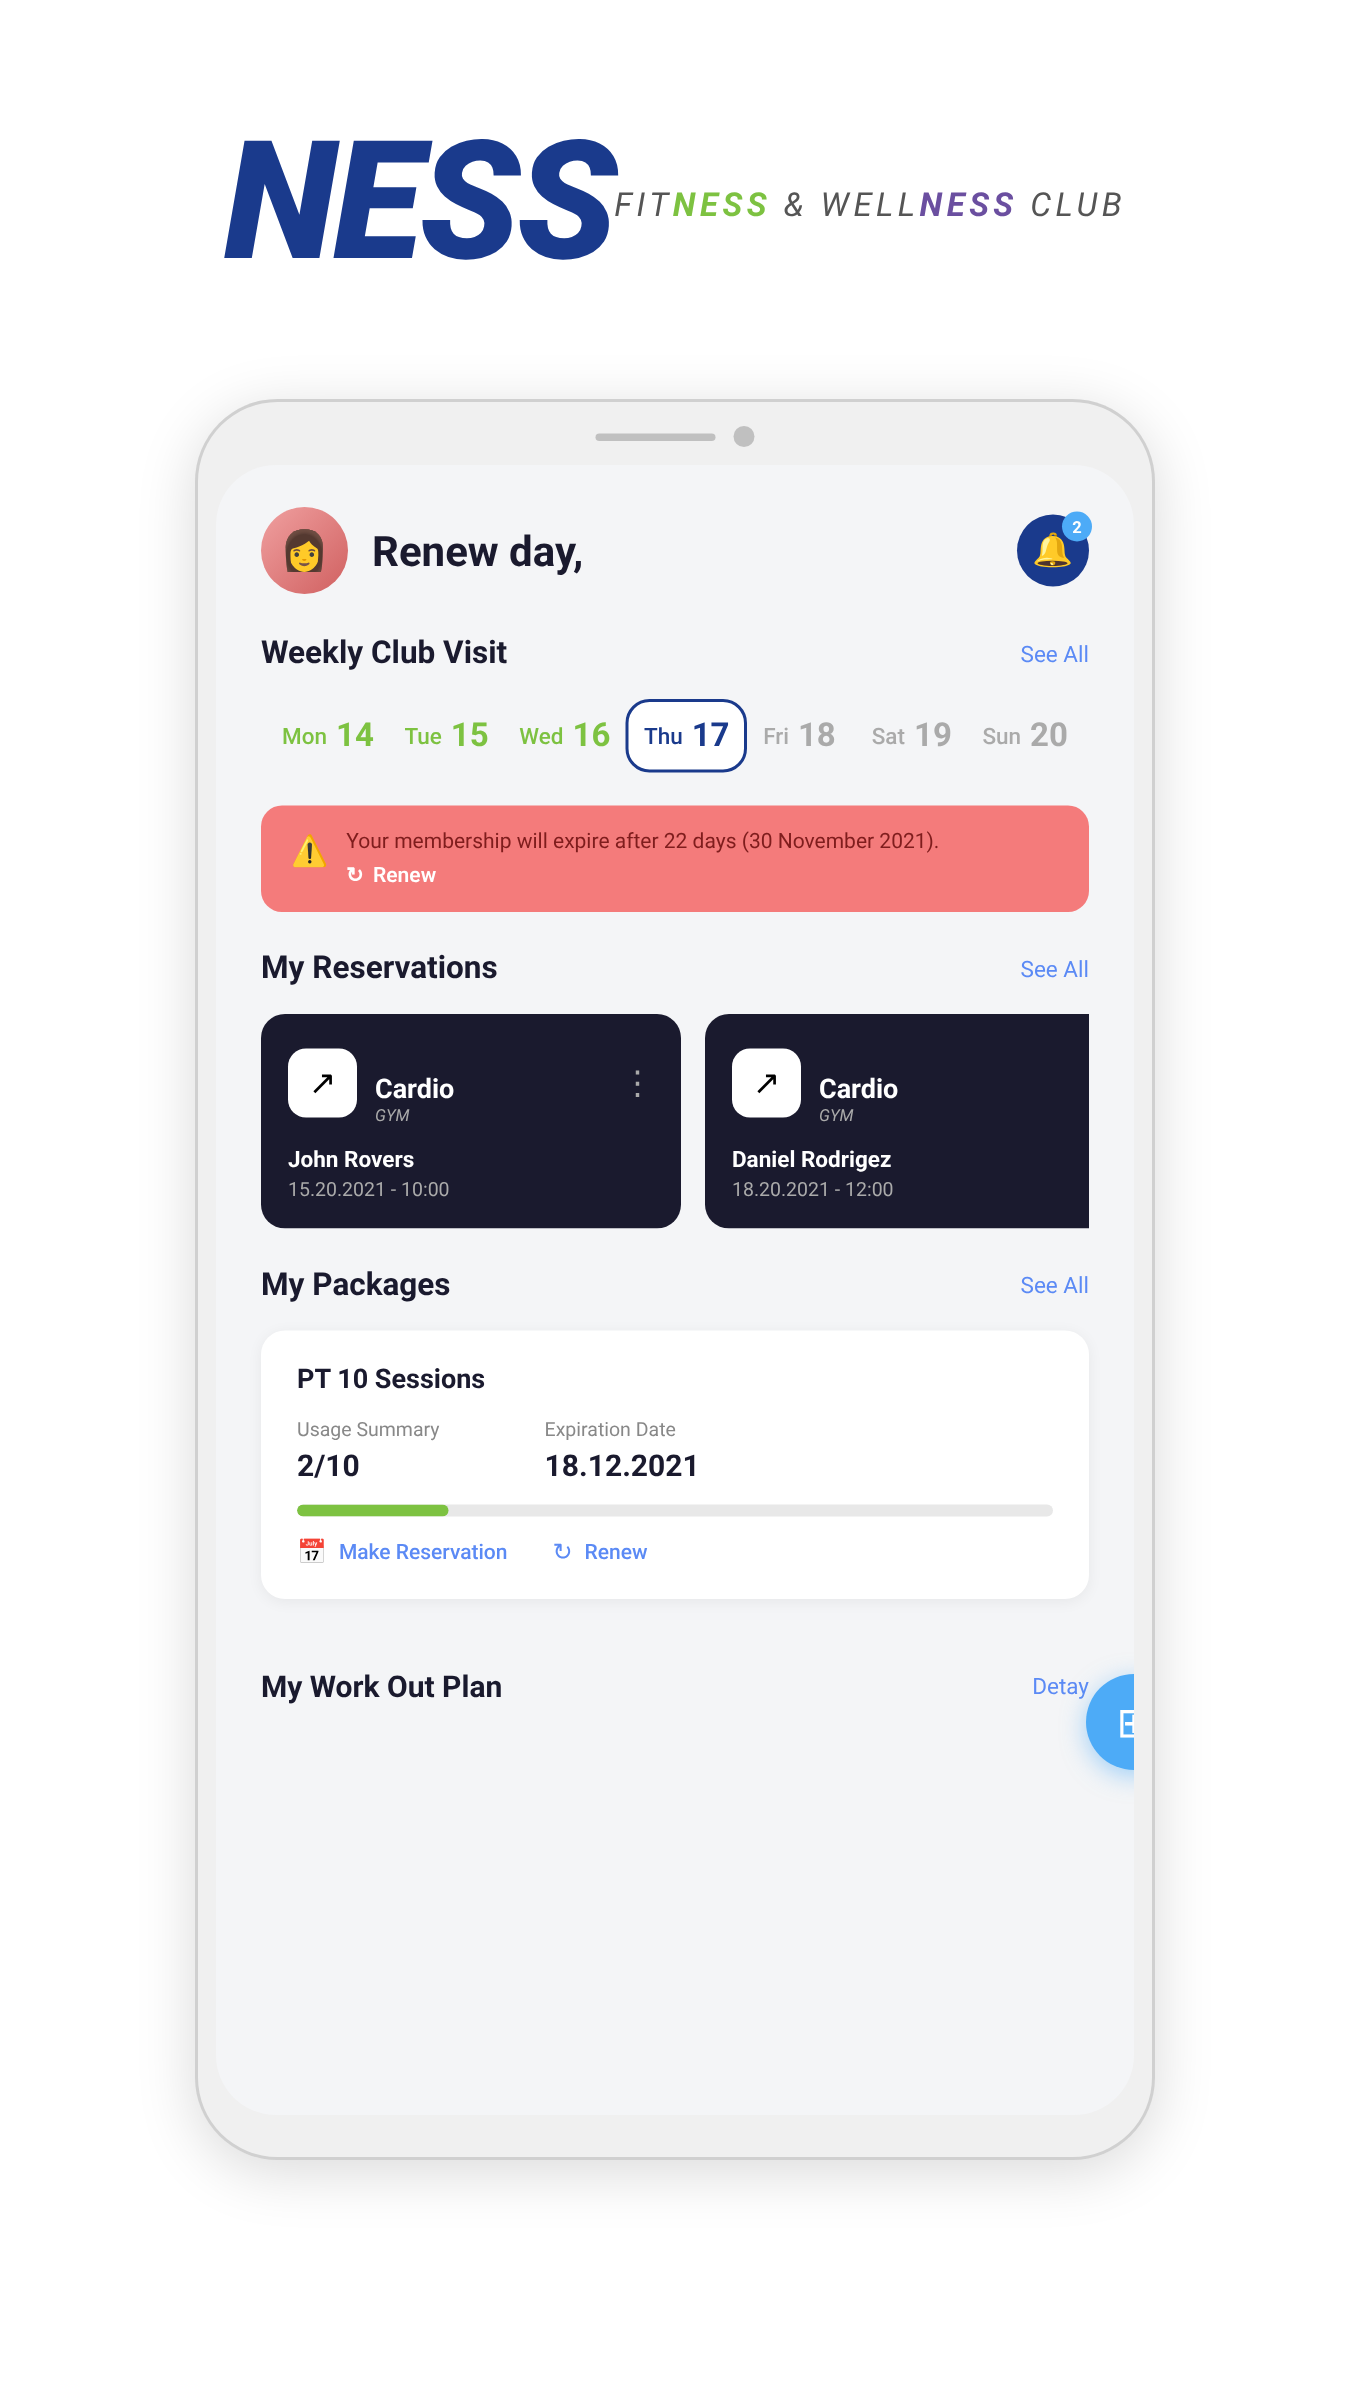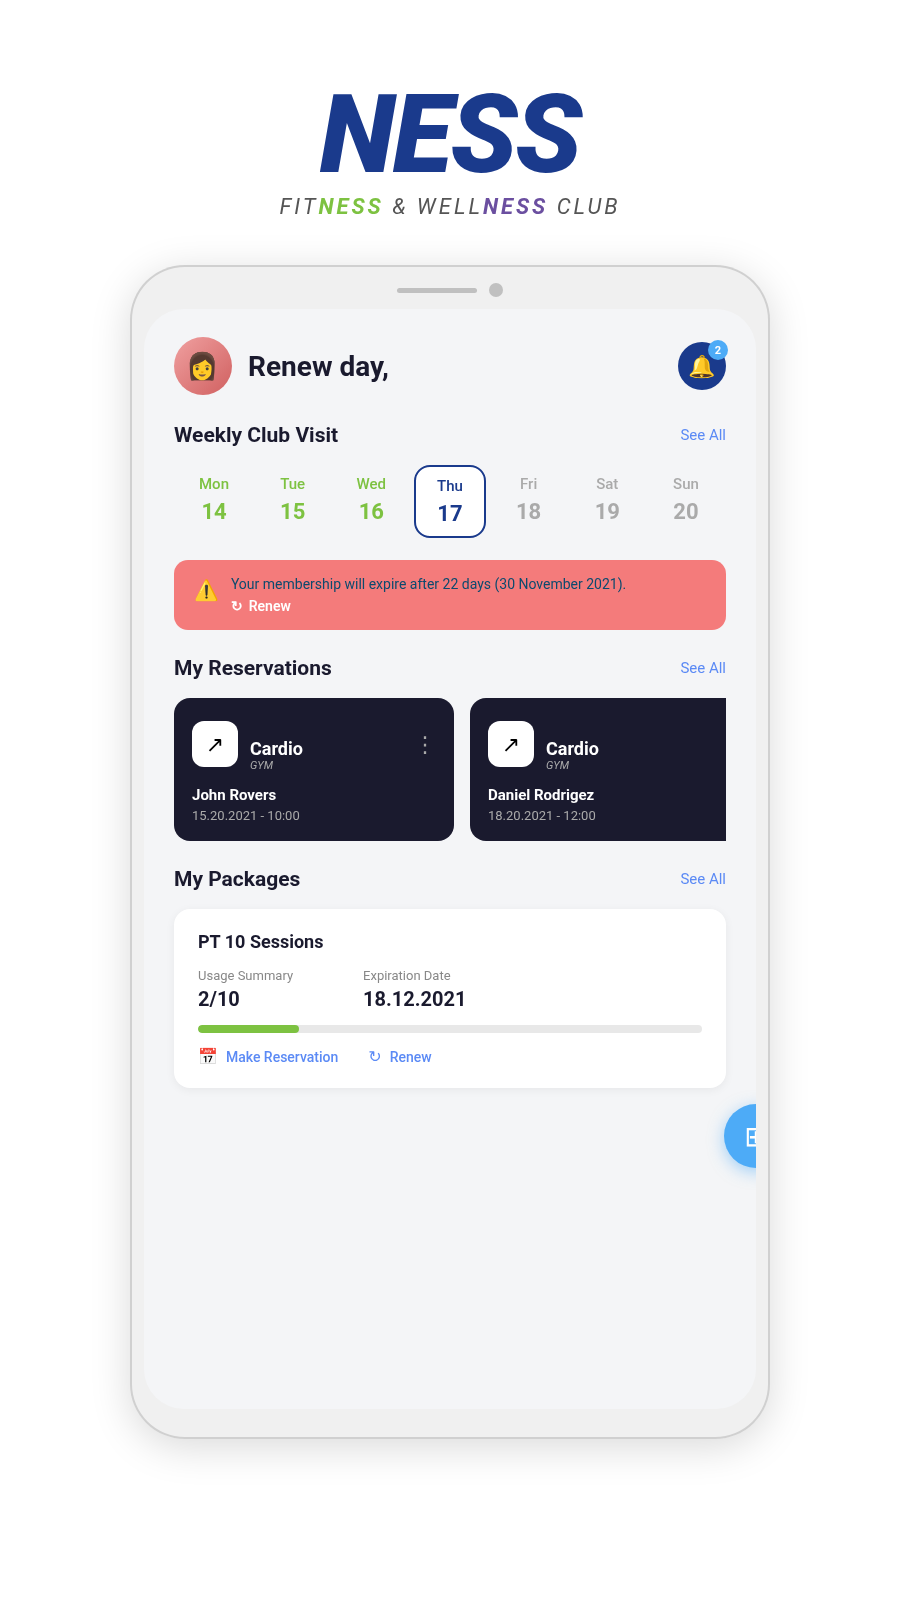--- a/index.html
+++ b/index.html
@@ -9,23 +9,23 @@
       background: #ffffff;
       font-family: -apple-system, BlinkMacSystemFont, 'Segoe UI', Roboto, sans-serif;
       display: flex;
       flex-direction: column;
       align-items: center;
     }
 
     
     .logo-area {
       margin-top: 80px;
-      margin-bottom: 46px;
-      display: flex;
-      flex-direction: column;
+      margin-bottom: 76px;
+      display: flex;
+      flex-direction: row;
       align-items: center;
     }
     .logo-main {
       font-size: 110px;
       font-weight: 900;
       font-style: italic;
       color: #1a3a8c;
       letter-spacing: -2px;
       line-height: 1;
     }
@@ -164,21 +164,21 @@
 
     
     .weekly-calendar {
       display: flex;
       justify-content: space-between;
       margin-bottom: 22px;
       padding: 0 4px;
     }
     .day-item {
       display: flex;
-      flex-direction: column;
+      flex-direction: row;
       align-items: center;
       gap: 6px;
       padding: 10px 10px;
       border-radius: 16px;
       cursor: pointer;
       min-width: 72px;
     }
     .day-item.active {
       border: 2px solid #1a3a8c;
       background: white;
@@ -209,21 +209,21 @@
       gap: 12px;
     }
     .alert-icon {
       font-size: 20px;
       color: white;
       margin-top: 2px;
     }
     .alert-content { flex: 1; }
     .alert-text {
       font-size: 14px;
-      color: #0c4a6e;
+      color: #7f1d1d;
       margin-bottom: 6px;
     }
     .alert-renew {
       font-size: 14px;
       color: white;
       font-weight: 600;
       cursor: pointer;
       display: flex;
       align-items: center;
       gap: 6px;
@@ -511,20 +511,26 @@
           </div>
           <div class="pkg-action">
             <span class="pkg-action-icon">↻</span>
             <span>Renew</span>
           </div>
         </div>
       </div>
 
     </div>
 
+    <div class="bottom-section">
+      <div class="workout-header">
+        <div class="workout-title">My Work Out Plan</div>
+        <div class="delay-btn">Detay</div>
+      </div>
+    </div>
 
     <div style="position:relative; height:60px; display:flex; justify-content:center; align-items:center;">
       <div class="fab-btn" style="position:relative; transform:none;">
         <span class="fab-icon">⊞</span>
       </div>
     </div>
 
   </div>
 </div>
 

